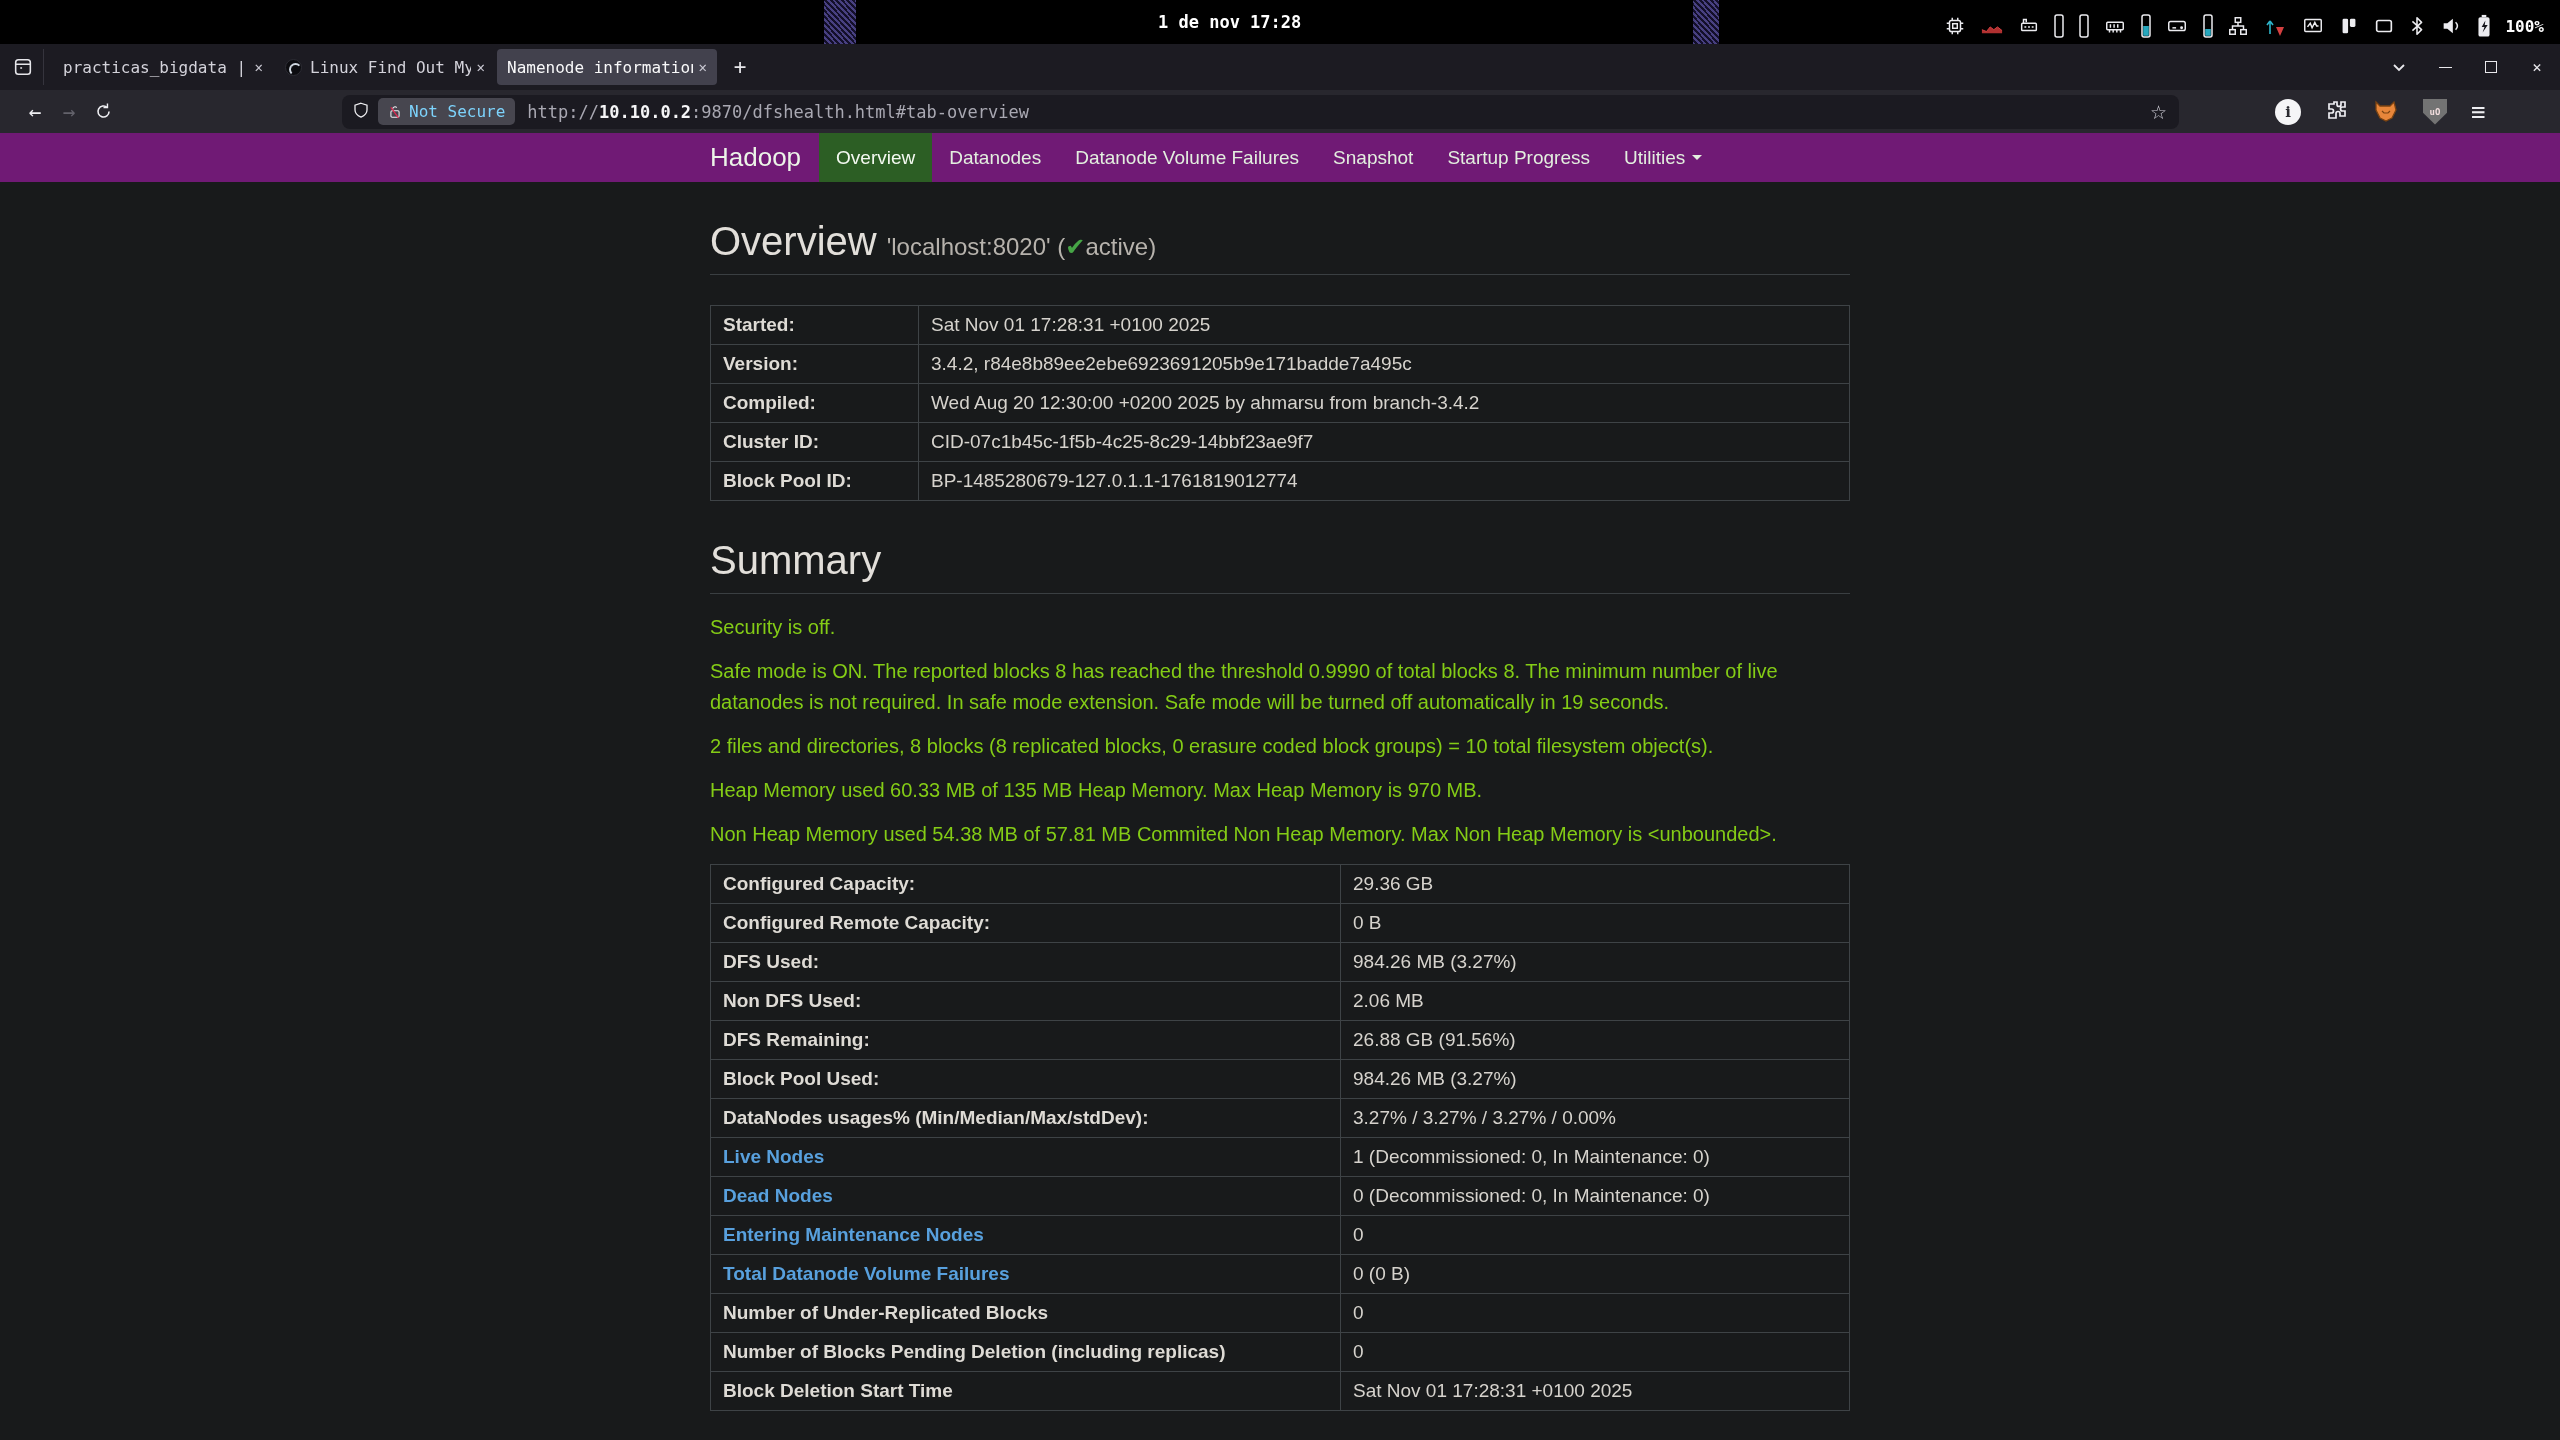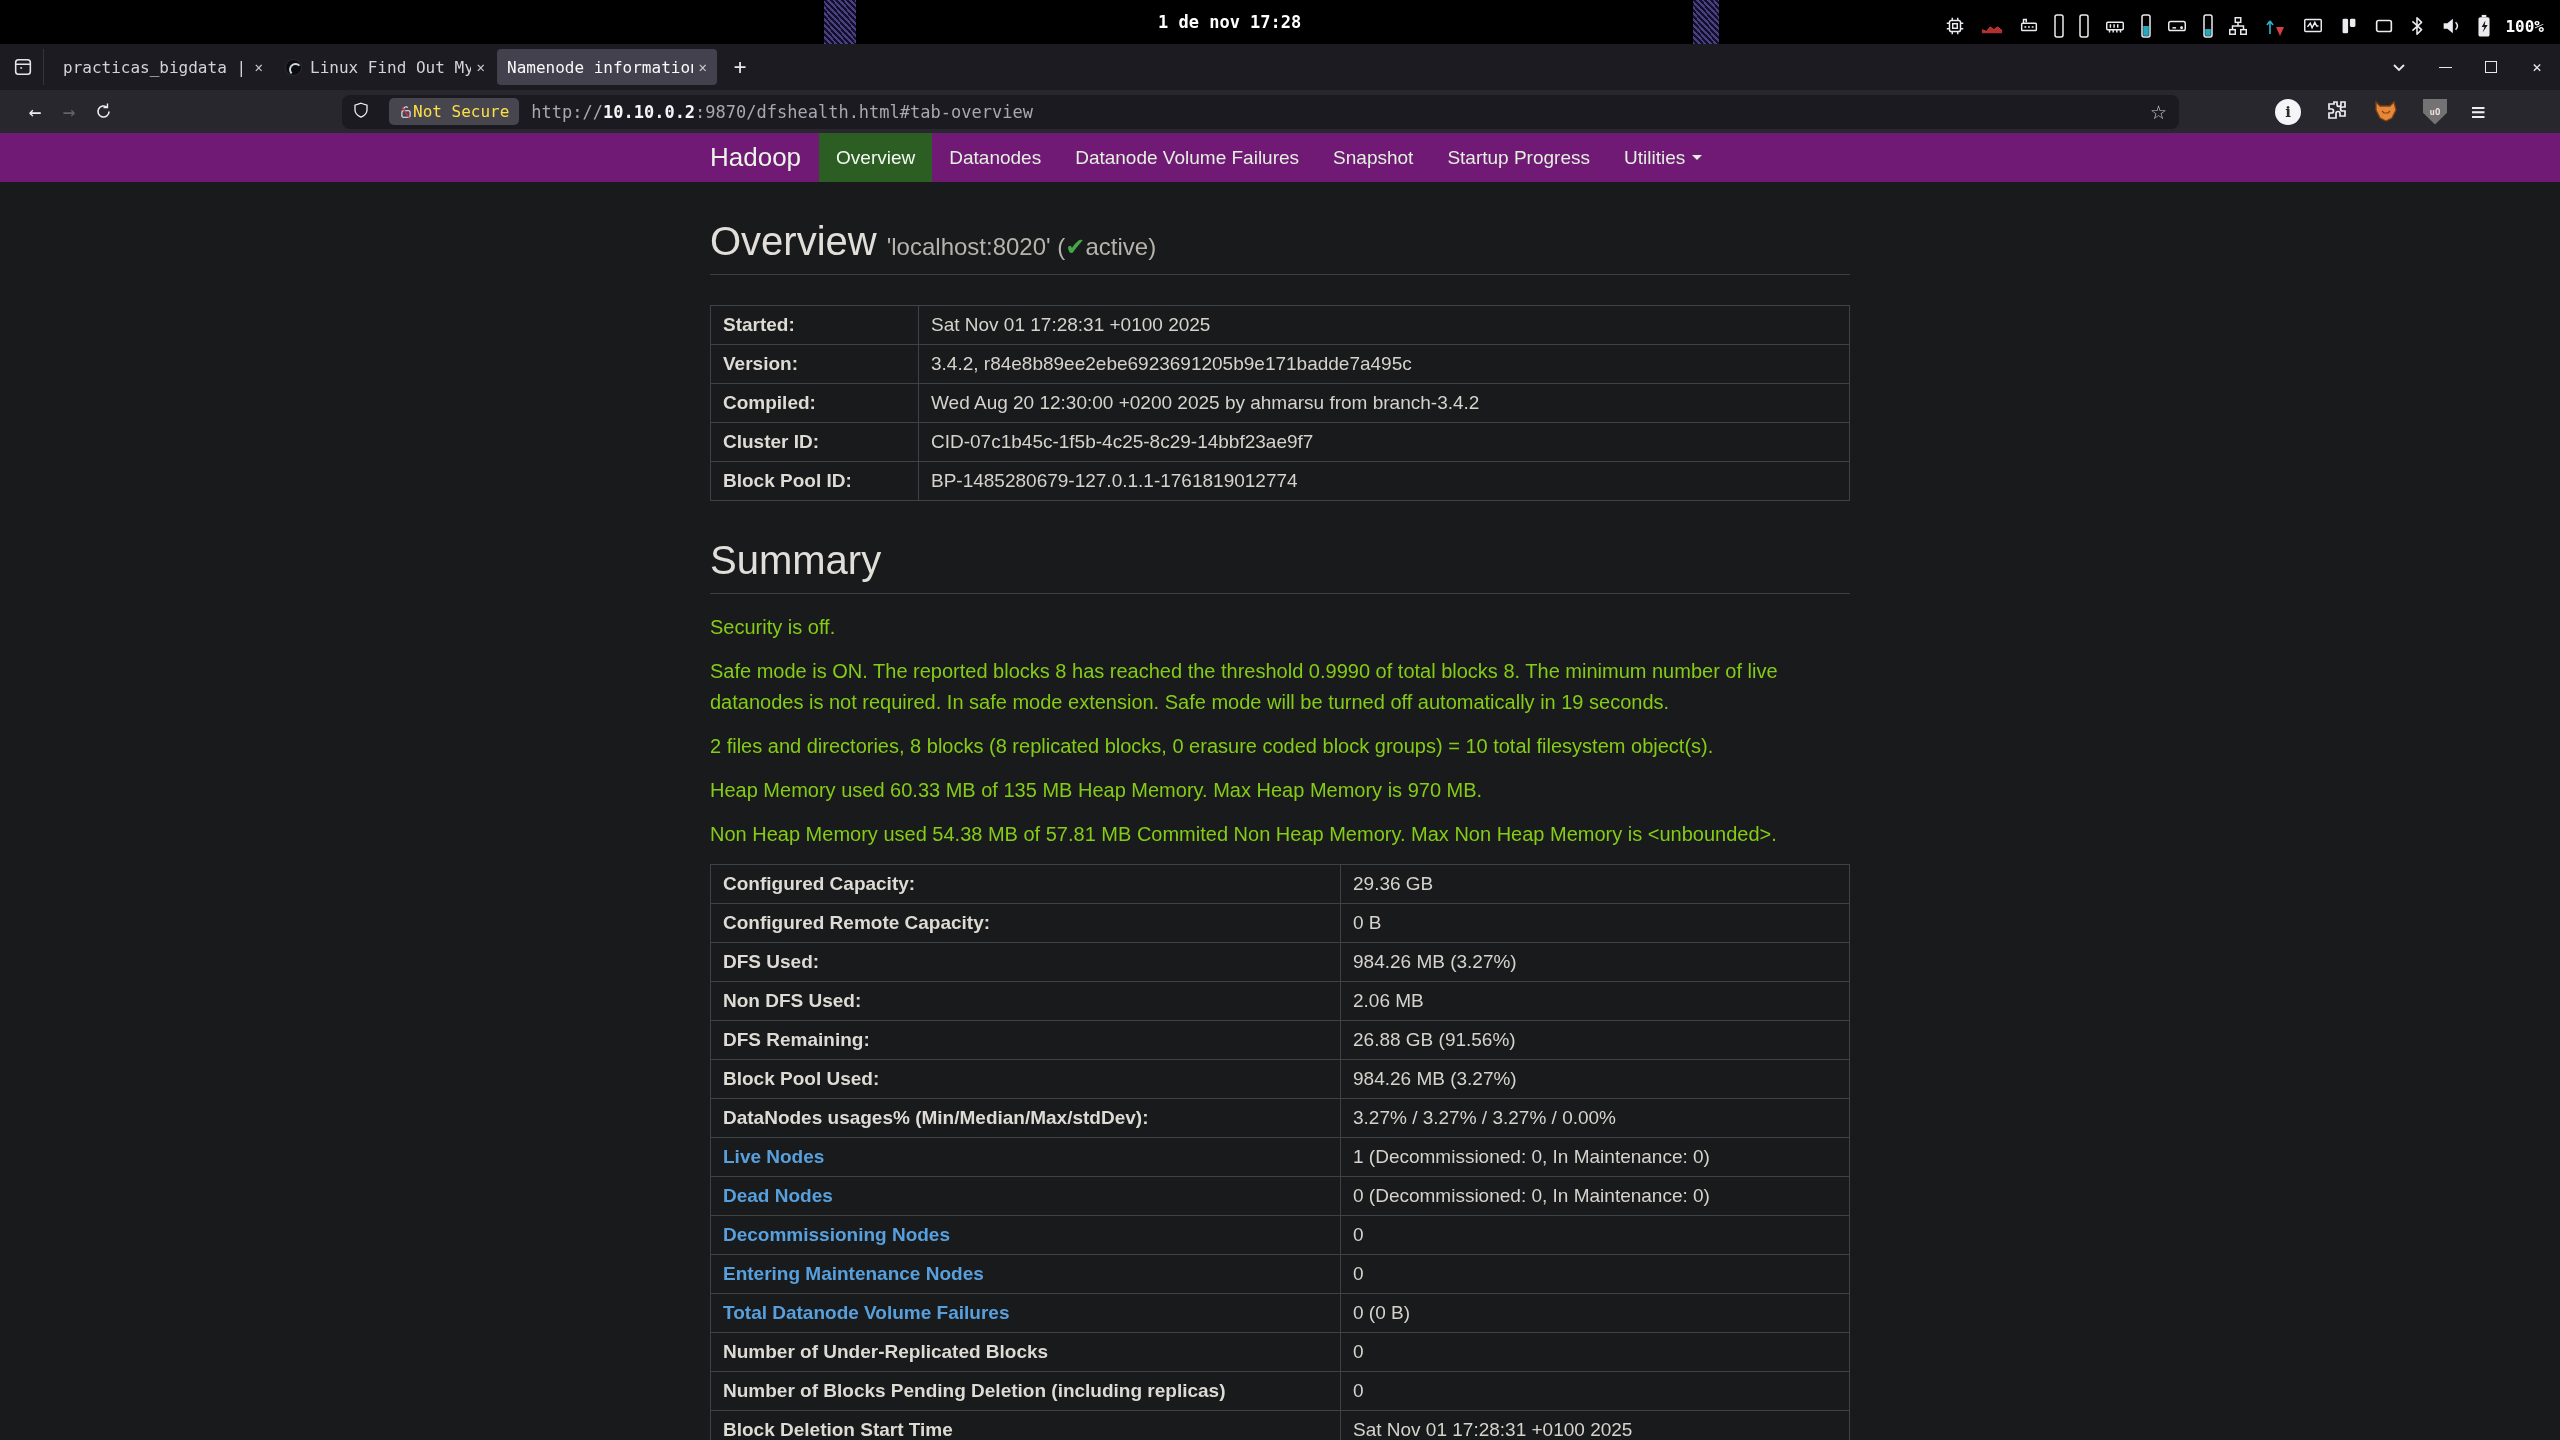--- a/index.html
+++ b/index.html
@@ -43,22 +43,22 @@
   .win-btn .mini { width:13px; height:0; border-top:1.5px solid #e8e8ec; }
   .win-btn.close { font-size:15px; }
 
   
   .toolbar { height:43px; background:#28272e; display:flex; align-items:center; padding:0 14px 0 18px; }
   .nav-btn { width:34px; height:34px; display:flex; align-items:center; justify-content:center;
              color:#eeeef2; font-size:21px; }
   .nav-btn.disabled { color:#63626b; }
   .url-field { margin-left:222px; width:1837px; height:34px; background:#1b1a21; border-radius:8px;
                display:flex; align-items:center; padding:0 12px 0 10px; }
-  .chip { display:flex; align-items:center; background:#47464f; border-radius:5px;
-          padding:4px 10px; margin-left:19px; color:#fde047; font-size:16px; }
+  .chip { display:flex; align-items:center; gap:7px; background:#47464f; border-radius:5px;
+          padding:4px 10px; margin-left:8px; color:#7dd3fc; font-size:16px; }
   .url-text { margin-left:12px; font-size:17px; color:#a9a8b2; white-space:nowrap; }
   .url-text .host { color:#f5f5f7; font-weight:bold; }
   .star { margin-left:auto; color:#d2d1da; font-size:19px; font-family:"DejaVu Sans", sans-serif; }
   .ext-icons { display:flex; align-items:center; gap:24px; margin-left:96px; }
   .ext-circle { width:26px; height:26px; border-radius:50%; background:#f5f5f7; color:#2b2b31;
                 display:flex; align-items:center; justify-content:center; font-size:15px; font-weight:bold;
                 font-family:"DejaVu Serif", serif; }
   .uo-shield { width:24px; height:26px; background:#737373; color:#f2dede;
                clip-path:polygon(0 0,100% 0,100% 55%,50% 100%,0 55%); display:flex; align-items:center;
                justify-content:center; font-size:9px; font-weight:bold; }
@@ -404,24 +404,20 @@
           <tr>
             <th class="link">Live Nodes</th>
             <td>1 (Decommissioned: 0, In Maintenance: 0)</td>
           </tr>
 
           <tr>
             <th class="link">Dead Nodes</th>
             <td>0 (Decommissioned: 0, In Maintenance: 0)</td>
           </tr>
 
-          <tr>
-            <th class="link">Decommissioning Nodes</th>
-            <td>0</td>
-          </tr>
 
           <tr>
             <th class="link">Entering Maintenance Nodes</th>
             <td>0</td>
           </tr>
 
           <tr>
             <th class="link">Total Datanode Volume Failures</th>
             <td>0 (0 B)</td>
           </tr>

